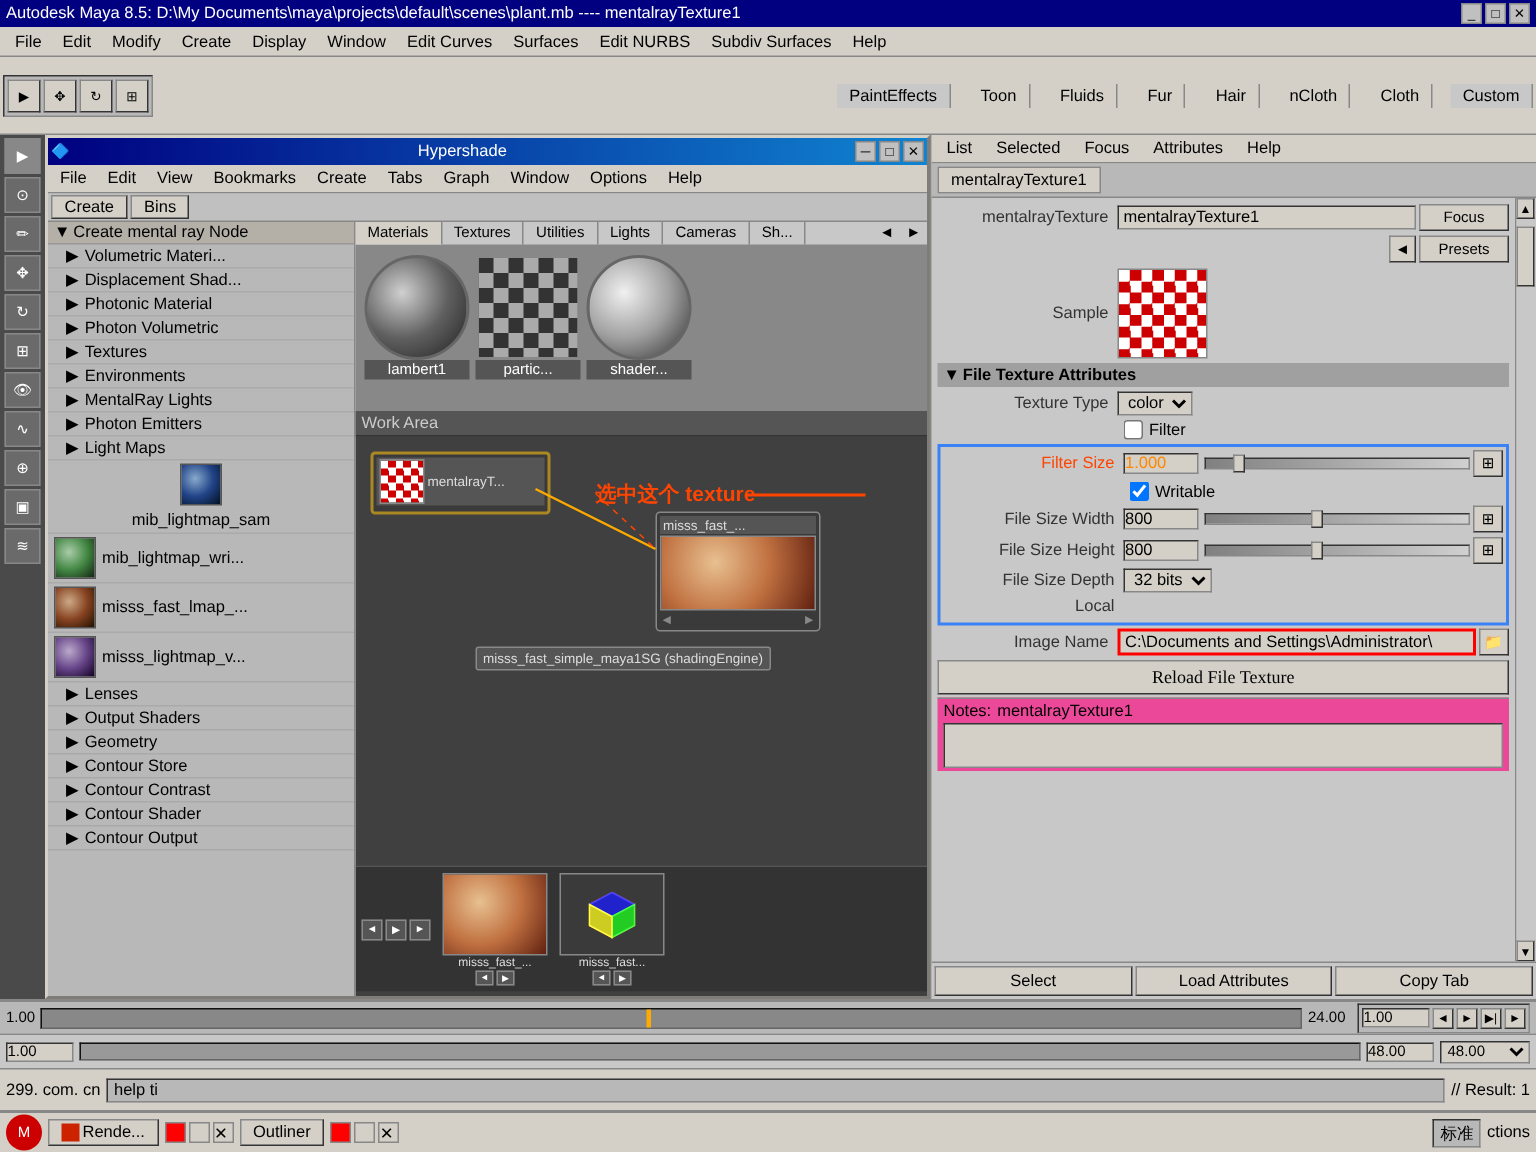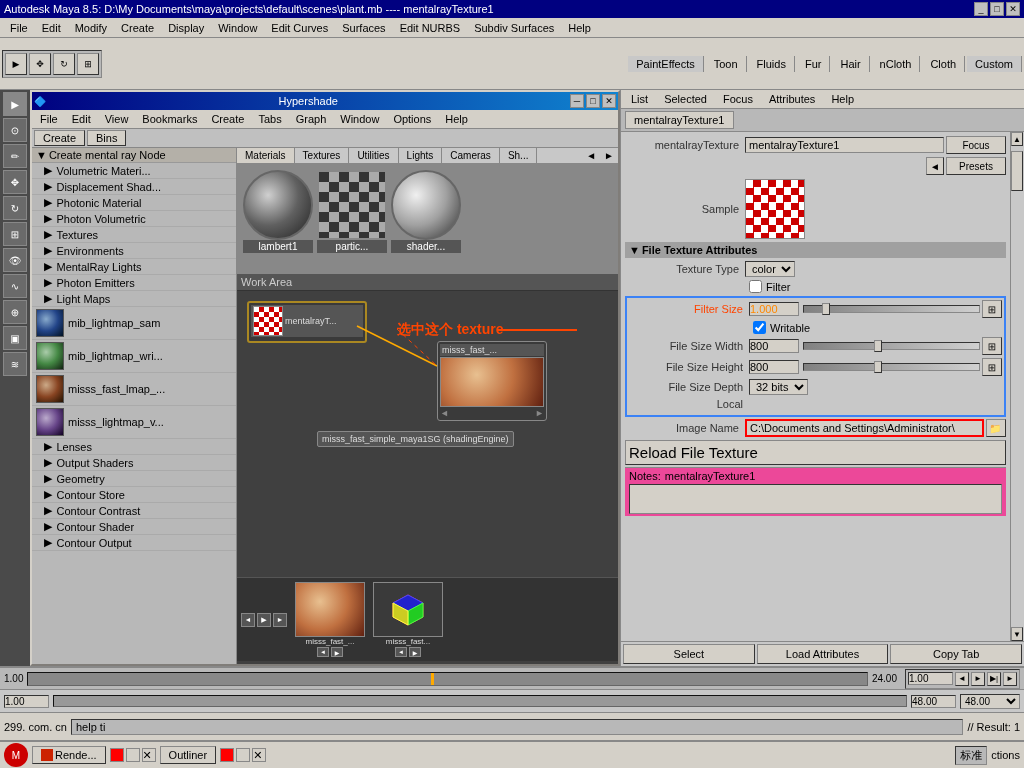--- a/index.html
+++ b/index.html
@@ -407,24 +407,25 @@
     }
     .mat-shader {
       background: radial-gradient(circle at 35% 35%, #f0f0f0, #a0a0a0, #303030);
     }
 
     .reload-btn {
       width: 100%;
       padding: 3px;
       background: #d4d0c8;
       border: 1px outset #888;
-      text-align: left;
-      cursor: pointer;
-      font-size: 15px;
+      text-align: center;
+      cursor: pointer;
+      font-size: 12px;
       margin: 2px 0;
+      font-family: Liberation Serif, serif;
     }
   </style>
 </head>
 <body>
 
 <div id="title-bar">
   <span>Autodesk Maya 8.5: D:\My Documents\maya\projects\default\scenes\plant.mb    ----    mentalrayTexture1</span>
   <div id="title-bar-controls">
     <span>_</span>
     <span>□</span>
@@ -449,21 +450,21 @@
 <div id="toolbar" style="height:52px; background:#d4d0c8; border-bottom:1px solid #888; display:flex; align-items:center; padding:2px; overflow:hidden;">
 
   <div style="display:flex; gap:2px; align-items:center; flex:1; overflow:hidden;">
     <div style="display:flex; gap:2px; background:#b8b8b8; padding:2px; border:1px inset #888;">
       <div style="width:22px;height:22px;background:#d4d0c8;border:1px outset #888;display:flex;align-items:center;justify-content:center;font-size:9px;">▶</div>
       <div style="width:22px;height:22px;background:#d4d0c8;border:1px outset #888;display:flex;align-items:center;justify-content:center;font-size:9px;">✥</div>
       <div style="width:22px;height:22px;background:#d4d0c8;border:1px outset #888;display:flex;align-items:center;justify-content:center;font-size:9px;">↻</div>
       <div style="width:22px;height:22px;background:#d4d0c8;border:1px outset #888;display:flex;align-items:center;justify-content:center;font-size:9px;">⊞</div>
     </div>
     <div style="flex:1; display:flex; justify-content:flex-end; gap:2px; align-items:center;">
-      <div style="display:flex; gap:2px;">
+      <div style="display:flex; gap:12px;">
         <span class="shelf-tab active">PaintEffects</span>
         <span class="shelf-tab">Toon</span>
         <span class="shelf-tab">Fluids</span>
         <span class="shelf-tab">Fur</span>
         <span class="shelf-tab">Hair</span>
         <span class="shelf-tab">nCloth</span>
         <span class="shelf-tab">Cloth</span>
         <span class="shelf-tab active">Custom</span>
       </div>
     </div>
@@ -553,21 +554,21 @@
         </div>
         <div class="create-section-item">
           <span>▶</span>
           <span>Photon Emitters</span>
         </div>
         <div class="create-section-item">
           <span>▶</span>
           <span>Light Maps</span>
         </div>
 
-        <div style="display:flex; align-items:center; padding:2px 4px; gap:4px; border-bottom:1px solid #aaa; cursor:pointer;">
+        <div style="display:flex; align-items:center; padding:2px 4px; gap:4px; border-bottom:1px solid #aaa; cursor:pointer;flex-direction:column;">
           <div style="width:28px;height:28px;background:radial-gradient(circle at 35% 35%, #88aacc, #224488, #001122);border:1px solid #555;"></div>
           <span>mib_lightmap_sam</span>
         </div>
         <div style="display:flex; align-items:center; padding:2px 4px; gap:4px; border-bottom:1px solid #aaa; cursor:pointer;">
           <div style="width:28px;height:28px;background:radial-gradient(circle at 35% 35%, #aaccaa, #448844, #112211);border:1px solid #555;"></div>
           <span>mib_lightmap_wri...</span>
         </div>
         <div style="display:flex; align-items:center; padding:2px 4px; gap:4px; border-bottom:1px solid #aaa; cursor:pointer;">
           <div style="width:28px;height:28px;background:radial-gradient(circle at 35% 35%, #ccaa88, #884422, #221100);border:1px solid #555;"></div>
           <span>misss_fast_lmap_...</span>

